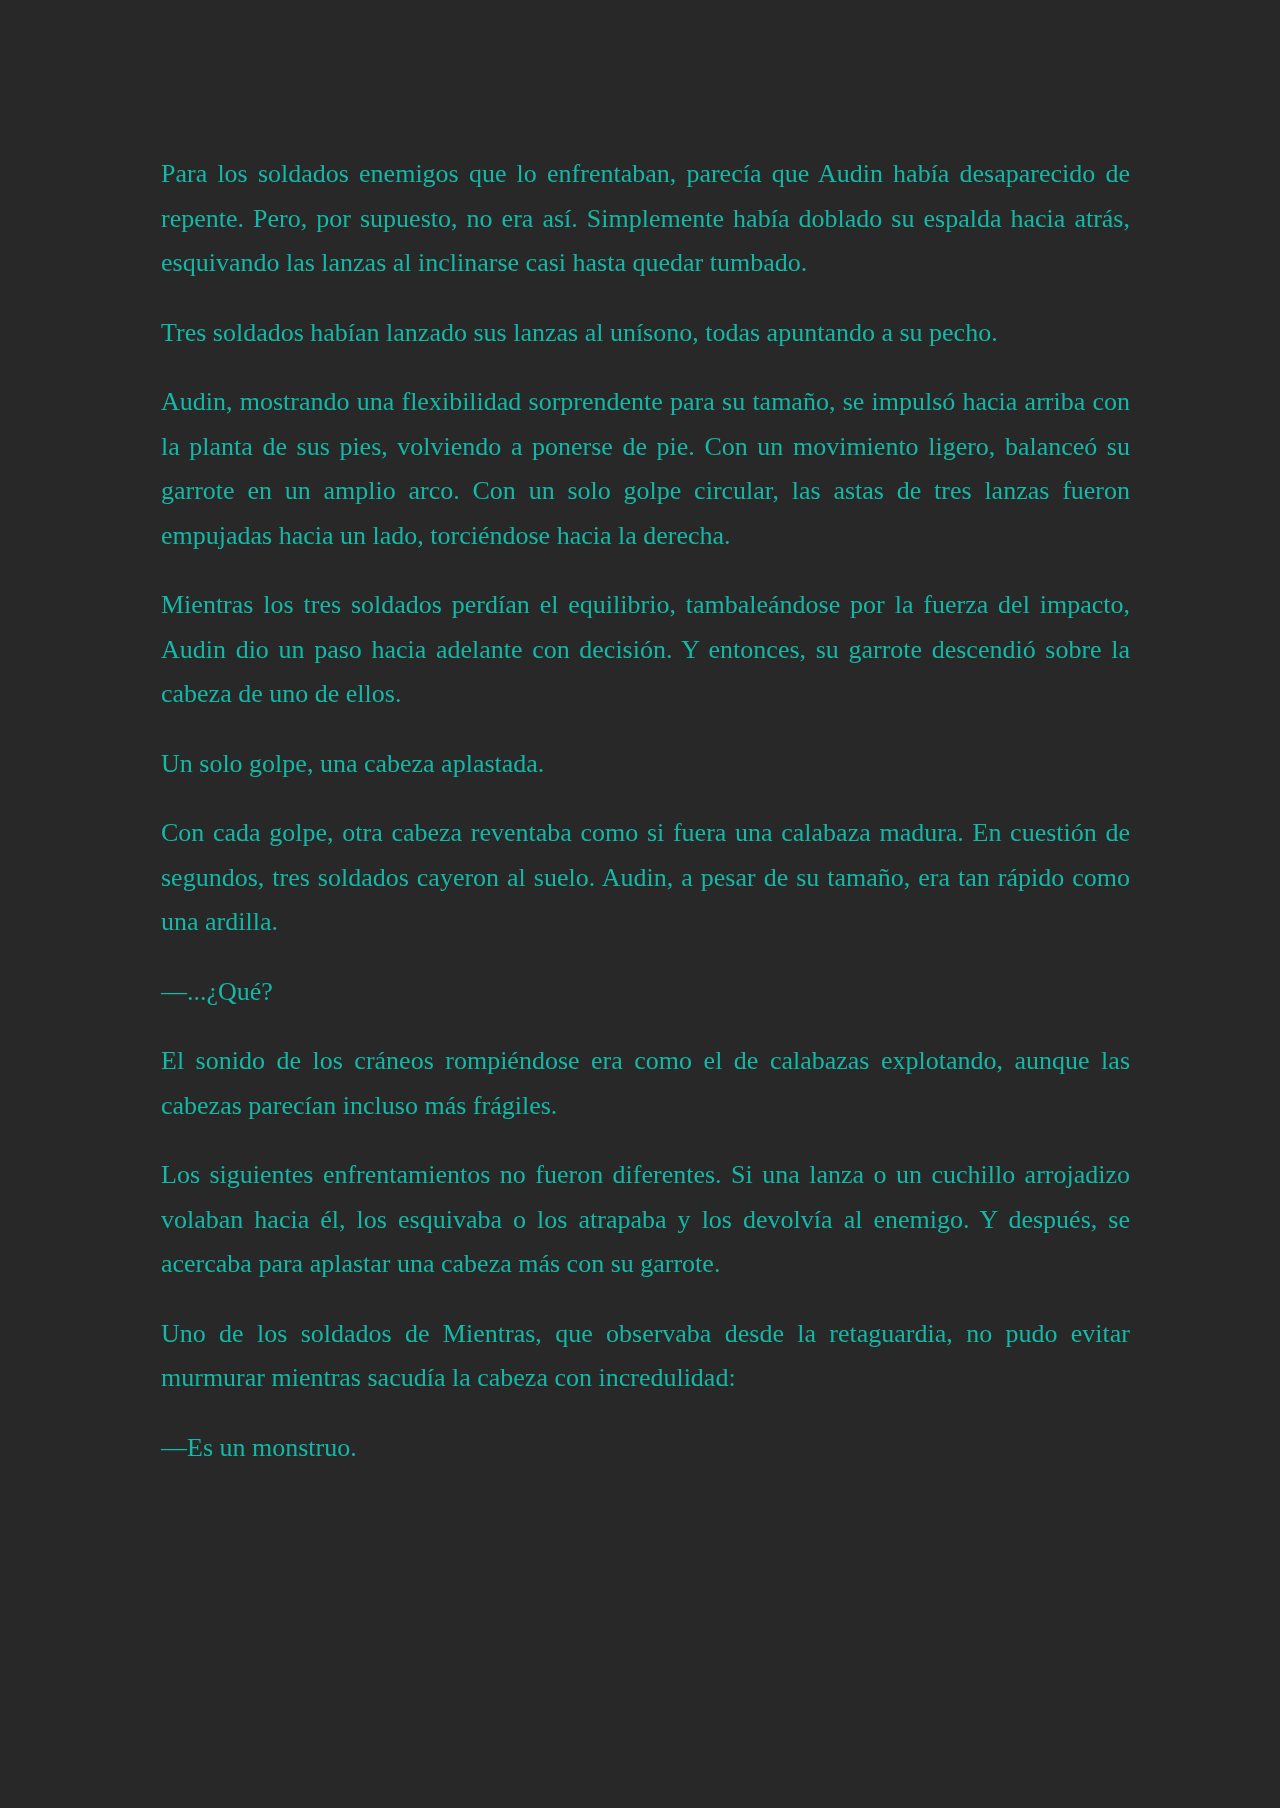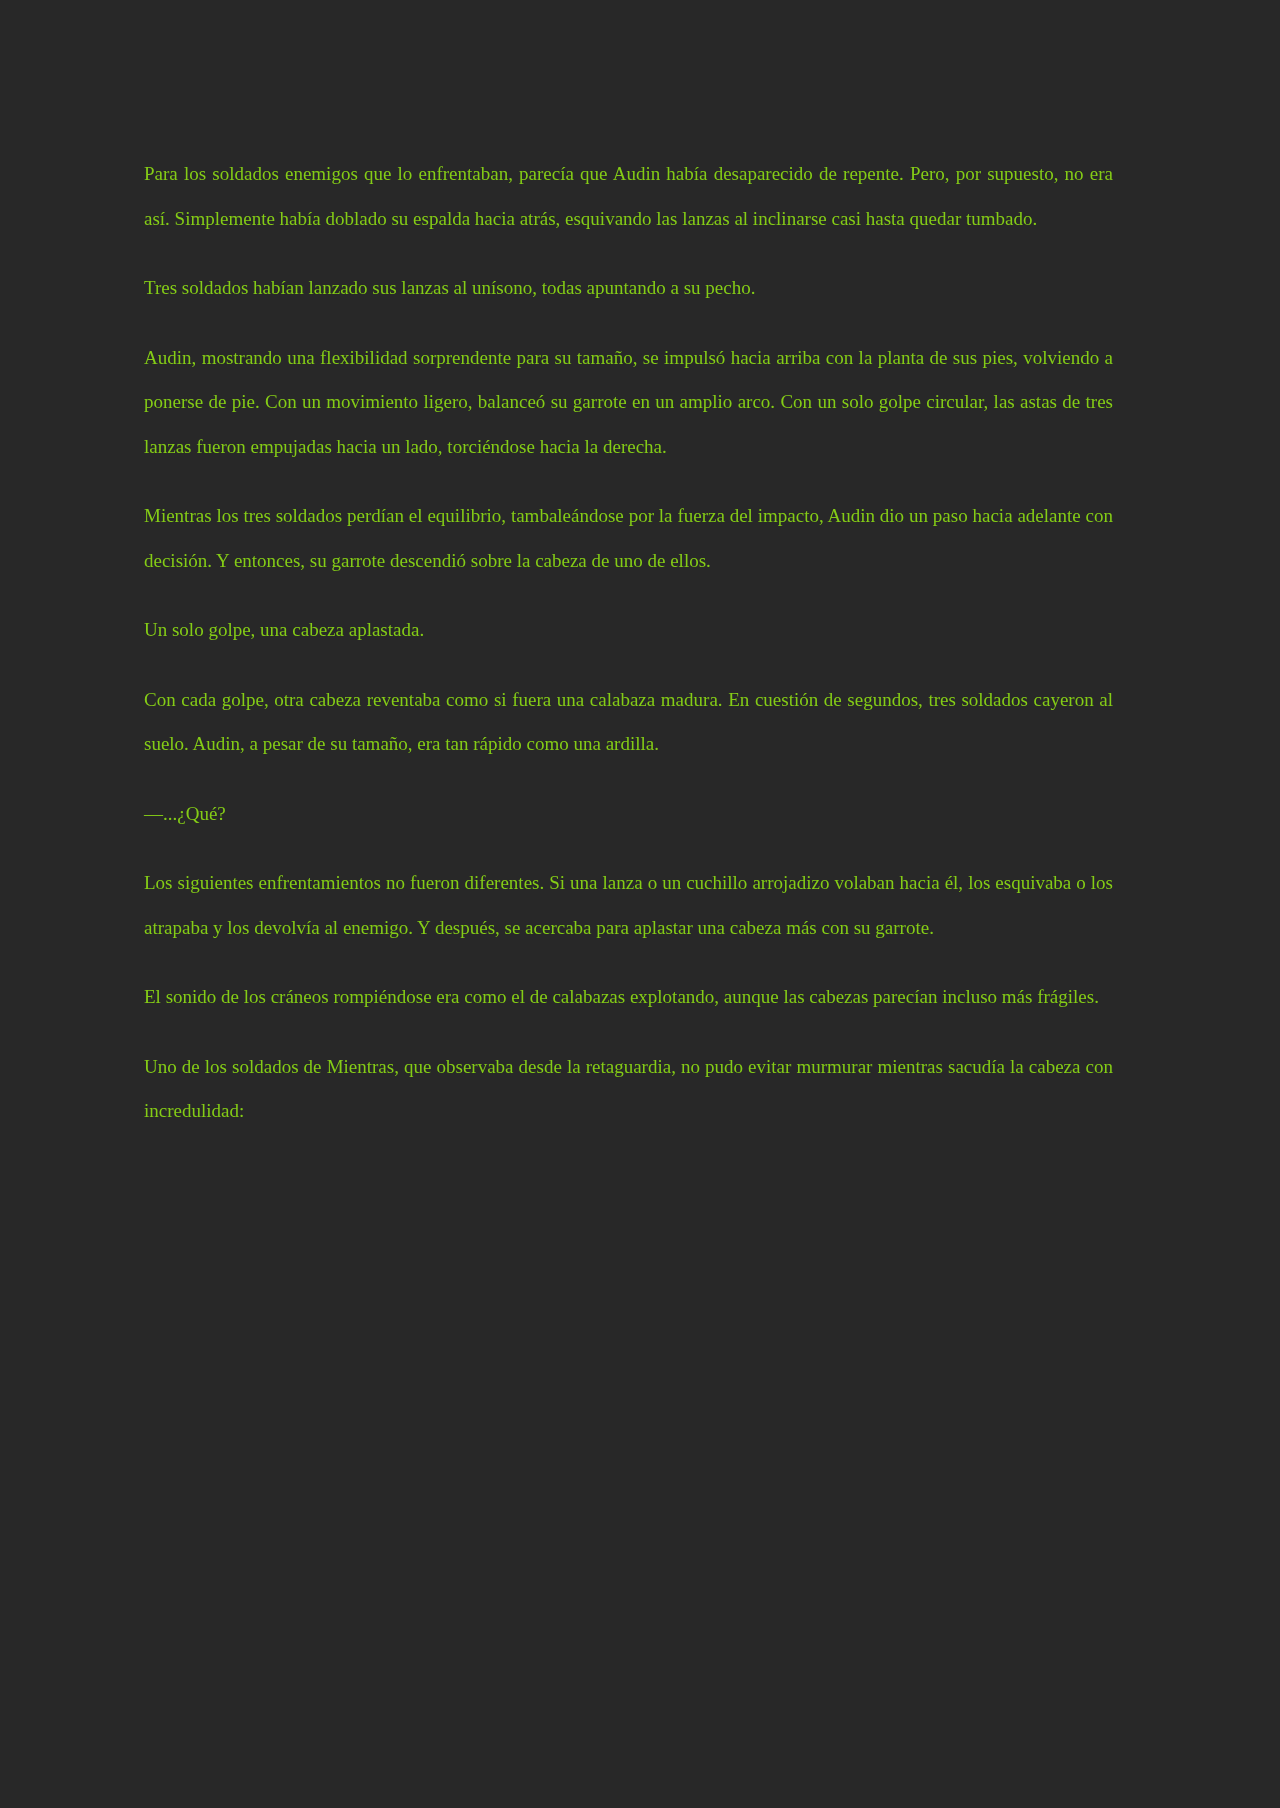--- a/index.html
+++ b/index.html
@@ -8,40 +8,41 @@
       background: #282828;
     }
     body {
       width: 1280px;
       height: 1808px;
       overflow: hidden;
       position: relative;
     }
     .page {
       position: absolute;
-      left: 144px;
+      left: 161px;
       top: 152px;
       width: 969px;
-      color: #84cc16;
+      color: #14b8a6;
       font-family: "Liberation Serif", "DejaVu Serif", serif;
-      font-size: 19px;
+      font-size: 26px;
       line-height: 44.5px;
       text-align: justify;
     }
     .page p {
       margin: 0 0 25px 0;
     }
   </style>
 </head>
 <body>
 
 <main class="page">
   <p>Para los soldados enemigos que lo enfrentaban, parecía que Audin había desaparecido de repente. Pero, por supuesto, no era así. Simplemente había doblado su espalda hacia atrás, esquivando las lanzas al inclinarse casi hasta quedar tumbado.</p>
   <p>Tres soldados habían lanzado sus lanzas al unísono, todas apuntando a su pecho.</p>
   <p>Audin, mostrando una flexibilidad sorprendente para su tamaño, se impulsó hacia arriba con la planta de sus pies, volviendo a ponerse de pie. Con un movimiento ligero, balanceó su garrote en un amplio arco. Con un solo golpe circular, las astas de tres lanzas fueron empujadas hacia un lado, torciéndose hacia la derecha.</p>
   <p>Mientras los tres soldados perdían el equilibrio, tambaleándose por la fuerza del impacto, Audin dio un paso hacia adelante con decisión. Y entonces, su garrote descendió sobre la cabeza de uno de ellos.</p>
   <p>Un solo golpe, una cabeza aplastada.</p>
   <p>Con cada golpe, otra cabeza reventaba como si fuera una calabaza madura. En cuestión de segundos, tres soldados cayeron al suelo. Audin, a pesar de su tamaño, era tan rápido como una ardilla.</p>
   <p>—...¿Qué?</p>
+  <p>El sonido de los cráneos rompiéndose era como el de calabazas explotando, aunque las cabezas parecían incluso más frágiles.</p>
   <p>Los siguientes enfrentamientos no fueron diferentes. Si una lanza o un cuchillo arrojadizo volaban hacia él, los esquivaba o los atrapaba y los devolvía al enemigo. Y después, se acercaba para aplastar una cabeza más con su garrote.</p>
-  <p>El sonido de los cráneos rompiéndose era como el de calabazas explotando, aunque las cabezas parecían incluso más frágiles.</p>
   <p>Uno de los soldados de Mientras, que observaba desde la retaguardia, no pudo evitar murmurar mientras sacudía la cabeza con incredulidad:</p>
+  <p>—Es un monstruo.</p>
 </main>
 
 </body></html>

